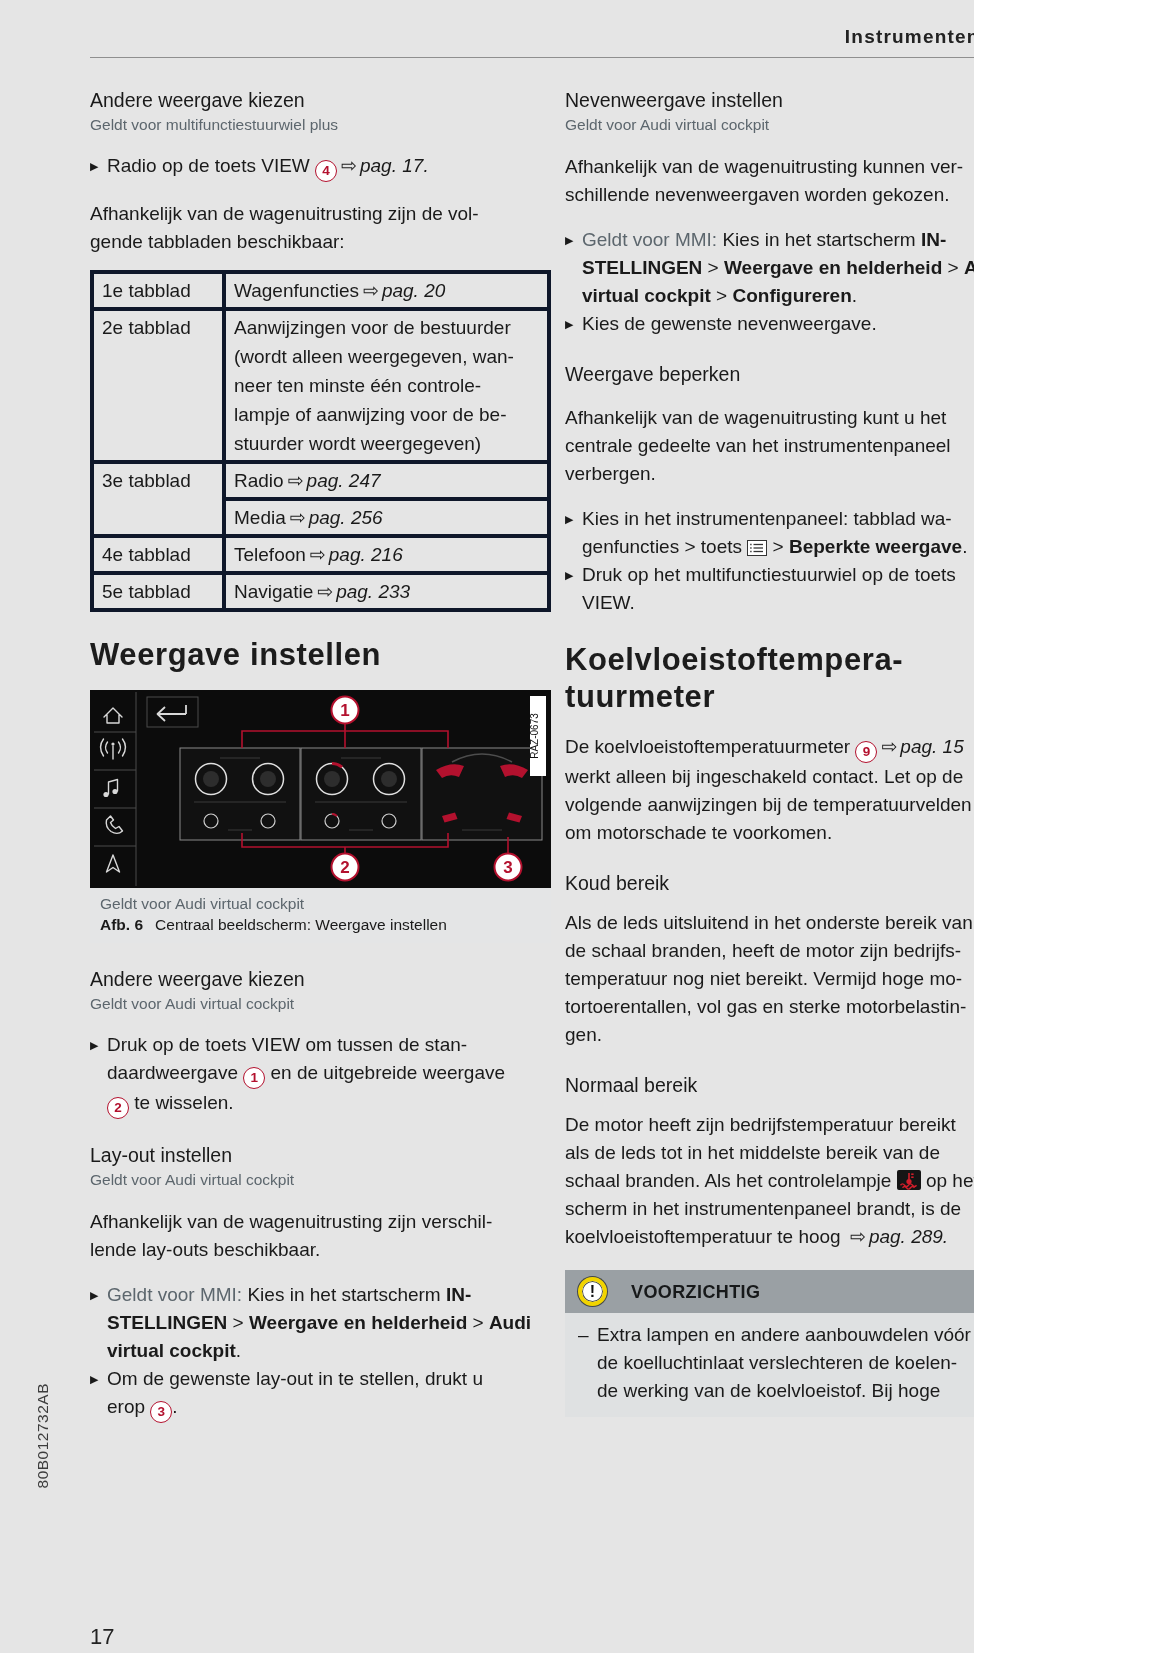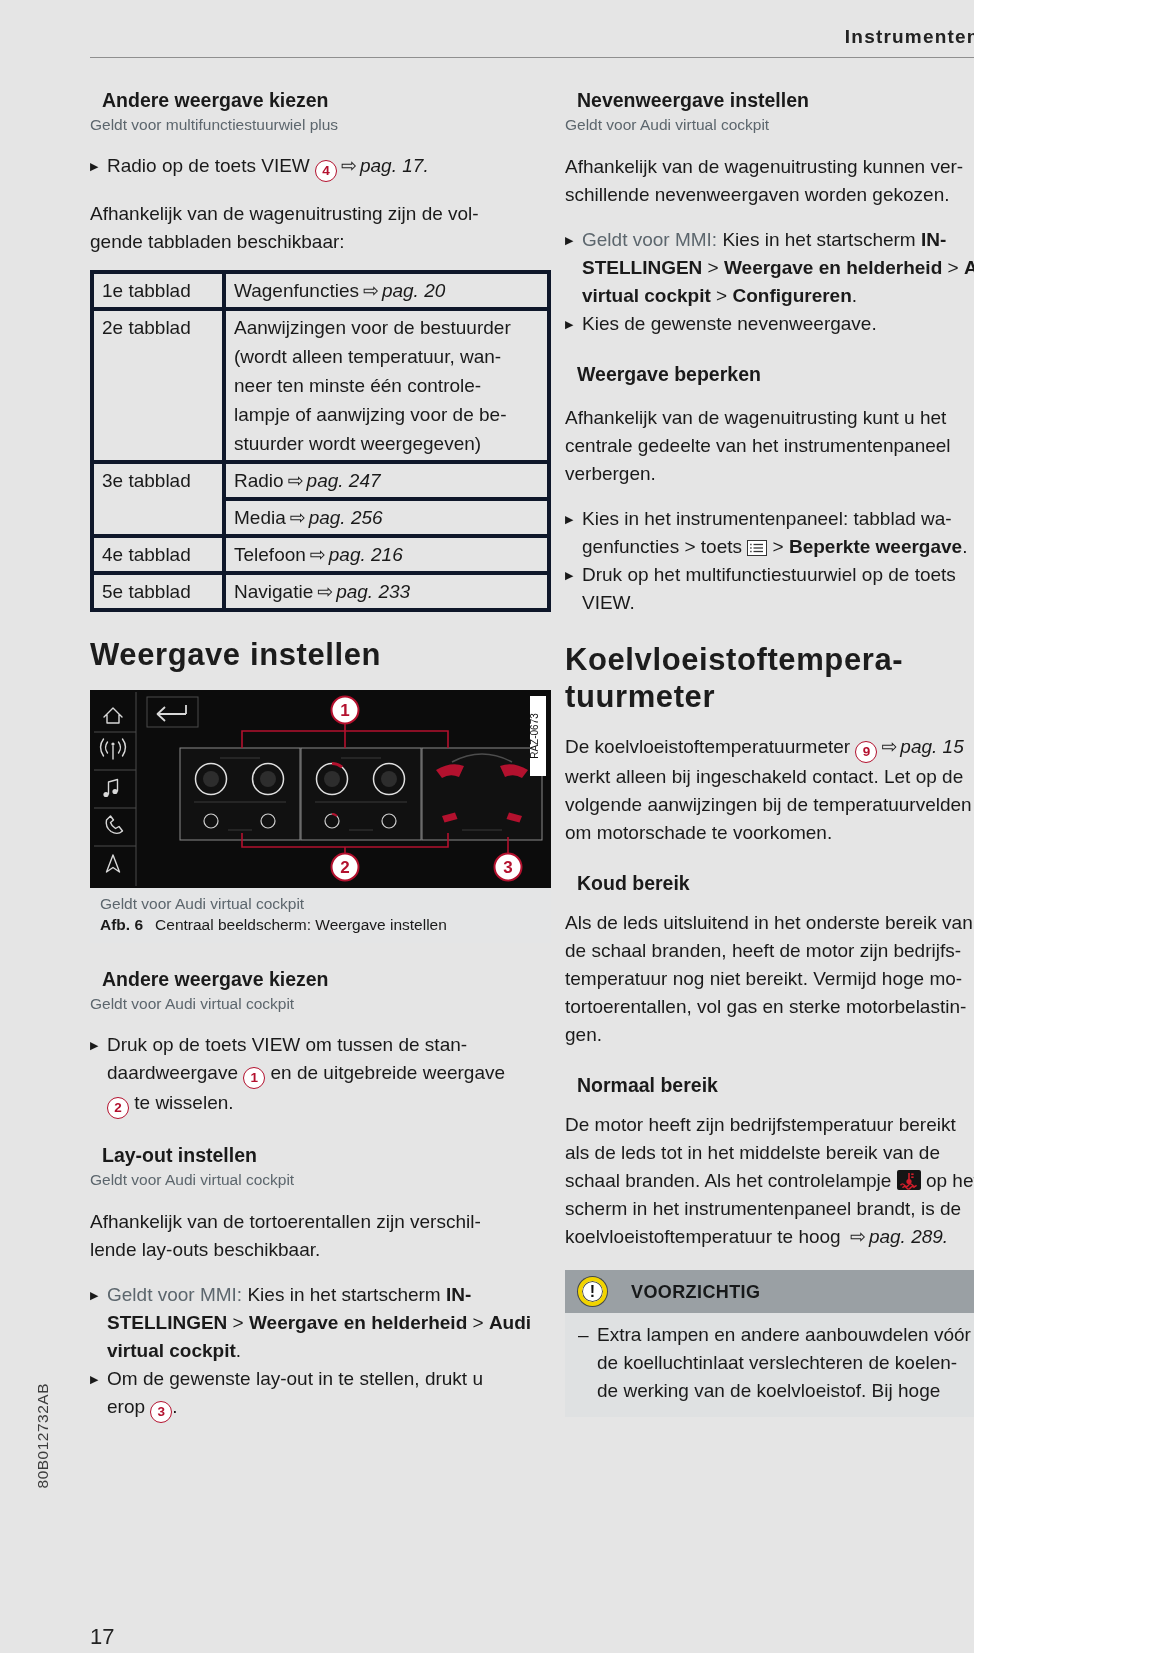--- a/index.html
+++ b/index.html
@@ -6,21 +6,21 @@
   .page{position:relative;width:974px;height:1653px;background:#e5e5e5;
         font-family:"Liberation Sans",sans-serif;color:#1a1a1a;overflow:hidden;}
   
   .htitle{position:absolute;left:90px;top:26px;width:957px;text-align:right;
           font-size:19px;font-weight:700;letter-spacing:1.2px;color:#222;}
   .hrule{position:absolute;left:90px;top:57px;width:957px;border-top:1px solid #8f8f8f;height:0;}
   
   .col{position:absolute;top:88px;width:461px;font-size:19px;line-height:28px;}
   .col.left{left:90px;}
   .col.right{left:565px;}
-  .sec-h{font-size:19.5px;font-weight:700;margin:24px 12px 0;line-height:24px;}
+  .sec-h{font-size:19.5px;font-weight:400;margin:24px 0 0;line-height:24px;}
   .first .sec-h{margin-top:0;}
   .sub{font-size:15.5px;line-height:20px;color:#5c666d;margin:3px 0 0;}
   .p{margin:18px 0 0;}
   .steps{margin:17px 0 0;}
   .step{display:flex;}
   .bullet{flex:none;width:17px;font-size:11px;line-height:28px;color:#1a1a1a;}
   .stepbody{flex:1;}
   .line{display:block;}
   .b{font-weight:700;}
   .it{font-style:italic;}
@@ -92,21 +92,21 @@
     <table class="tabs">
       <tbody>
           <tr>
         <td class="tlabel">1e tabblad</td>
         <td><span>Wagenfuncties</span><span class="arrow">⇨</span><span class="it">pag. 20</span></td>
       </tr>
       <tr>
         <td class="tlabel">2e tabblad</td>
         <td>
           <span class="line">Aanwijzingen voor de bestuurder</span>
-          <span class="line">(wordt alleen temperatuur, wan-</span>
+          <span class="line">(wordt alleen weergegeven, wan-</span>
           <span class="line">neer ten minste één controle-</span>
           <span class="line">lampje of aanwijzing voor de be-</span>
           <span class="line">stuurder wordt weergegeven)</span>
         </td>
       </tr>
       <tr>
         <td class="tlabel" rowspan="2">3e tabblad</td>
         <td><span>Radio</span><span class="arrow">⇨</span><span class="it">pag. 247</span></td>
       </tr>
       <tr>
@@ -239,21 +239,21 @@
             <span class="line"><span class="badge">2</span><span> te wisselen.</span></span>
           </span>
         </div>
       </div>
     </div>
 
     <div>
       <div class="sec-h">Lay-out instellen</div>
       <div class="sub">Geldt voor Audi virtual cockpit</div>
       <div class="p">
-        <span class="line">Afhankelijk van de tortoerentallen zijn verschil-</span>
+        <span class="line">Afhankelijk van de wagenuitrusting zijn verschil-</span>
         <span class="line">lende lay-outs beschikbaar.</span>
       </div>
       <div class="steps">
         <div class="step">
           <span class="bullet">▶</span>
           <span class="stepbody">
             <span class="line"><span class="gray">Geldt voor MMI:</span><span> Kies in het startscherm </span><span class="b">IN-</span></span>
             <span class="line"><span class="b">STELLINGEN</span><span> &gt; </span><span class="b">Weergave en helderheid</span><span> &gt; </span><span class="b">Audi</span></span>
             <span class="line"><span class="b">virtual cockpit</span><span>.</span></span>
           </span>

